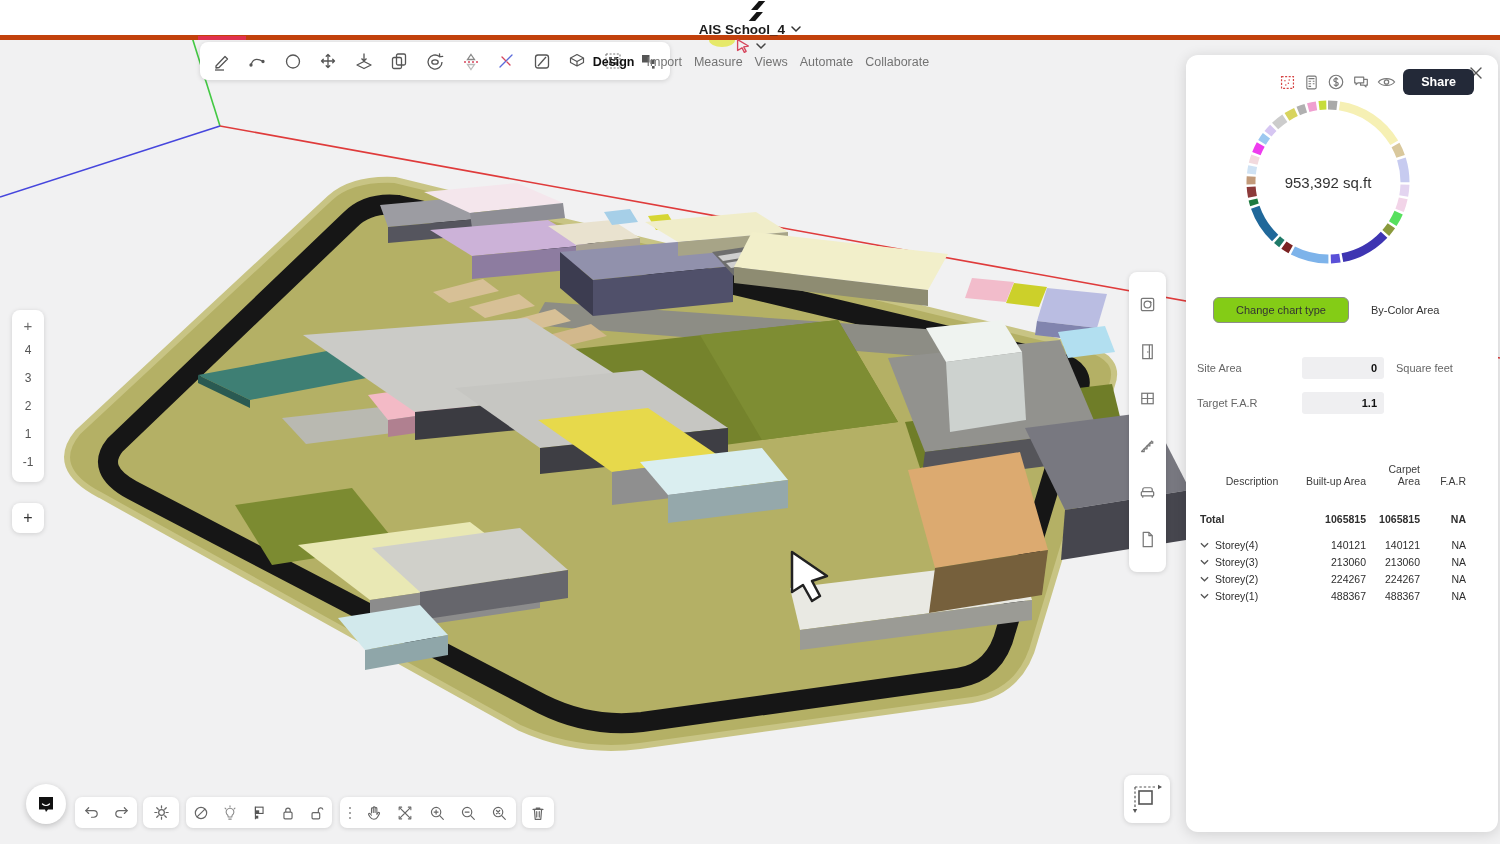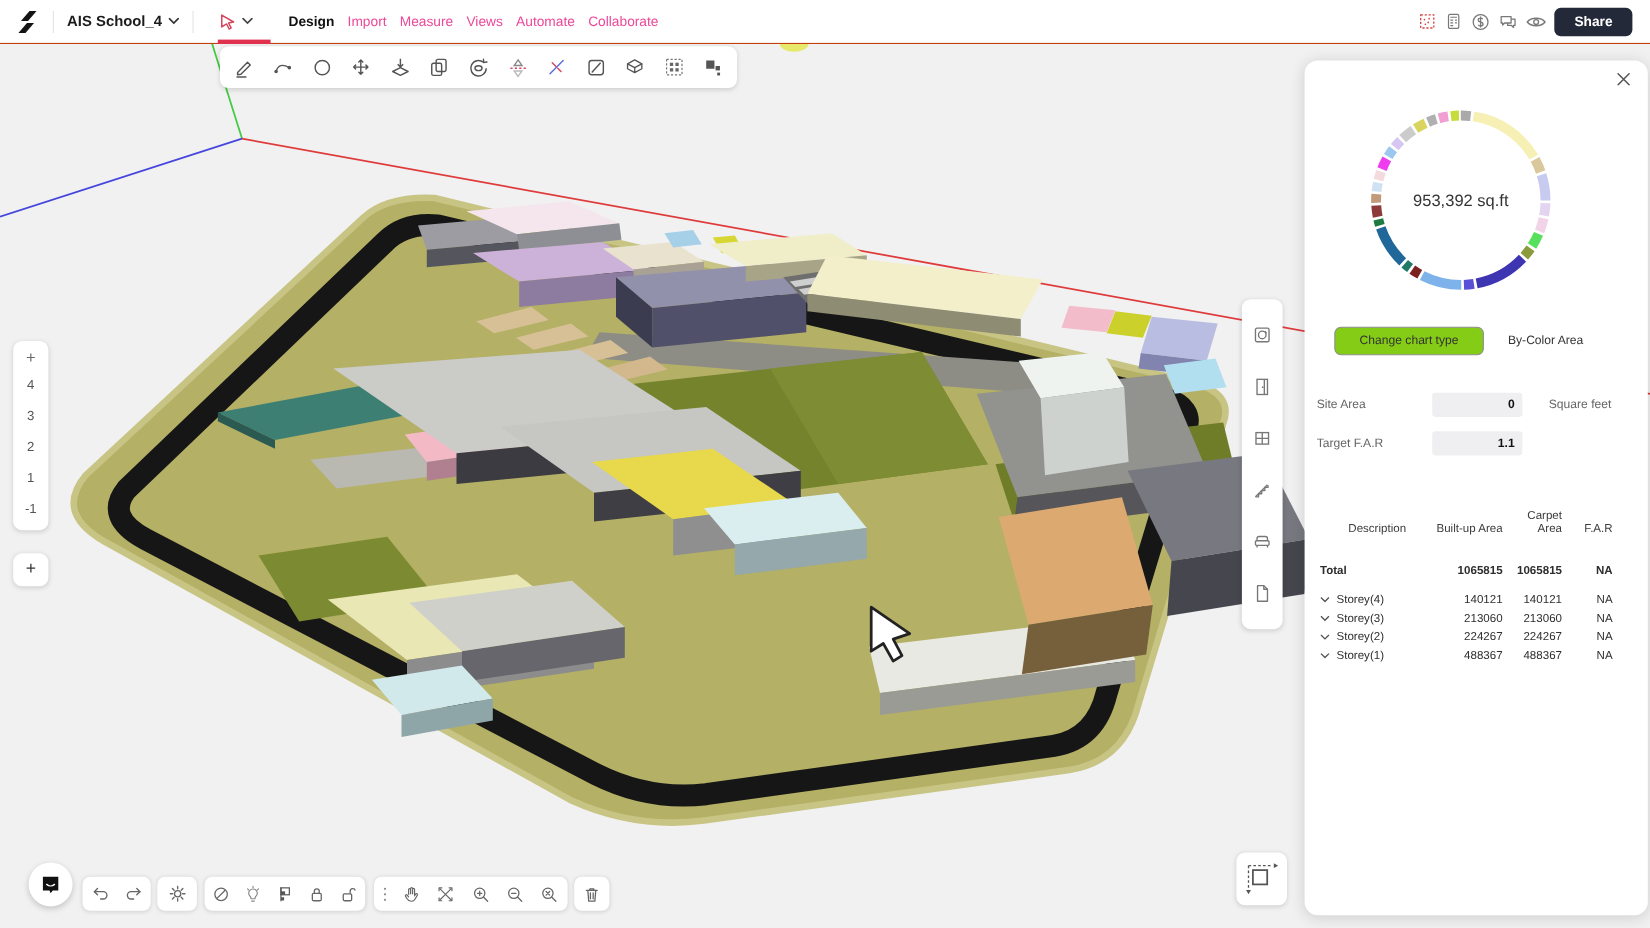--- a/index.html
+++ b/index.html
@@ -1,30 +1,30 @@
 <!DOCTYPE html>
 <html><head>
 <meta charset="utf-8">
 <style>
   * { margin:0; padding:0; box-sizing:border-box; }
   html,body { width:1500px; height:844px; overflow:hidden; }
   body { font-family:"Liberation Sans", sans-serif; background:#f1f1f2; position:relative; color:#333; }
 
   
   .topbar { position:absolute; left:0; top:0; width:1500px; height:40px; background:#fff;
-            border-bottom:1px solid #c2410c; display:flex; align-items:center; z-index:40; }
+            border-bottom:5px solid #c2410c; display:flex; align-items:center; z-index:40;flex-direction:column; }
   .logo { margin-left:14px; display:flex; align-items:center; }
   .vdiv { width:1px; height:20px; background:#e4e4e4; margin:0 12px; }
   .proj { display:flex; align-items:center; gap:6px; font-size:13.5px; font-weight:700; color:#1c1c1c; cursor:pointer; }
   .cursor-tool { display:flex; align-items:center; gap:4px; margin:0 10px; cursor:pointer; }
   .menu { display:flex; align-items:center; gap:12px; margin-left:22px; }
-  .menu span { font-size:12.5px; color:#ec4899; cursor:pointer; }
+  .menu span { font-size:12.5px; color:#737373; cursor:pointer; }
   .menu span.active { color:#111; font-weight:700; }
   .menu-underline { position:absolute; left:198px; top:36px; width:48px; height:4px; background:#e0314e; z-index:41; }
-  .top-right { margin-left:auto; display:flex; align-items:center; gap:7px; padding-right:16px; }
+  .top-right { margin-left:auto; display:flex; align-items:center; gap:7px; padding-right:26px; }
   .share-btn { background:#232938; color:#fff; font-size:12.5px; font-weight:600; border:none;
                border-radius:6px; padding:6px 18px; cursor:pointer; }
 
   
   .scene { position:absolute; left:0; top:40px; width:1500px; height:804px; z-index:1; }
 
   
   .card { position:absolute; background:#fff; border-radius:8px; box-shadow:0 1px 5px rgba(0,0,0,.14); z-index:20; }
   .draw-toolbar { left:200px; top:42px; width:470px; height:38px; display:flex; align-items:center;
                   justify-content:space-evenly; }
@@ -53,21 +53,21 @@
   .donut-center { position:absolute; left:0; top:0; width:170px; height:170px; display:flex;
                   align-items:center; justify-content:center; font-size:15px; color:#333; }
   .chart-btns { position:absolute; left:27px; top:242px; display:flex; align-items:center; gap:22px; }
   .btn-outline { border:1px solid #8d8d8d; border-radius:6px; background:#84cc16; font-size:11px; color:#333;
                  padding:6px 22px; cursor:pointer; font-family:inherit; }
   .btn-plain { background:none; border:none; font-size:11px; color:#333; cursor:pointer; font-family:inherit; }
   .frow { position:absolute; left:11px; display:flex; align-items:center; font-size:11px; color:#666; }
   .frow .lab { width:105px; }
   .ibox { width:82px; height:22px; background:#efeff1; border-radius:3px; display:flex; align-items:center;
           justify-content:flex-end; padding-right:7px; font-size:11px; font-weight:700; color:#111; cursor:text; }
-  .frow .unit { margin-left:24px; }
+  .frow .unit { margin-left:12px; }
 
   .atable { position:absolute; left:14px; top:408px; width:276px; font-size:10.5px; color:#2e2e2e; }
   .thead, .trow, .ttotal { display:grid; grid-template-columns:104px 62px 54px 46px; align-items:end; }
   .thead { color:#3c3c3c; line-height:12px; }
   .thead .h { text-align:right; }
   .thead .h.first { text-align:center; }
   .ttotal { margin-top:26px; font-weight:600; }
   .rows { margin-top:14px; }
   .trow { margin-bottom:5px; align-items:center; cursor:pointer; }
   .cell.num, .cell.far { text-align:right; }

